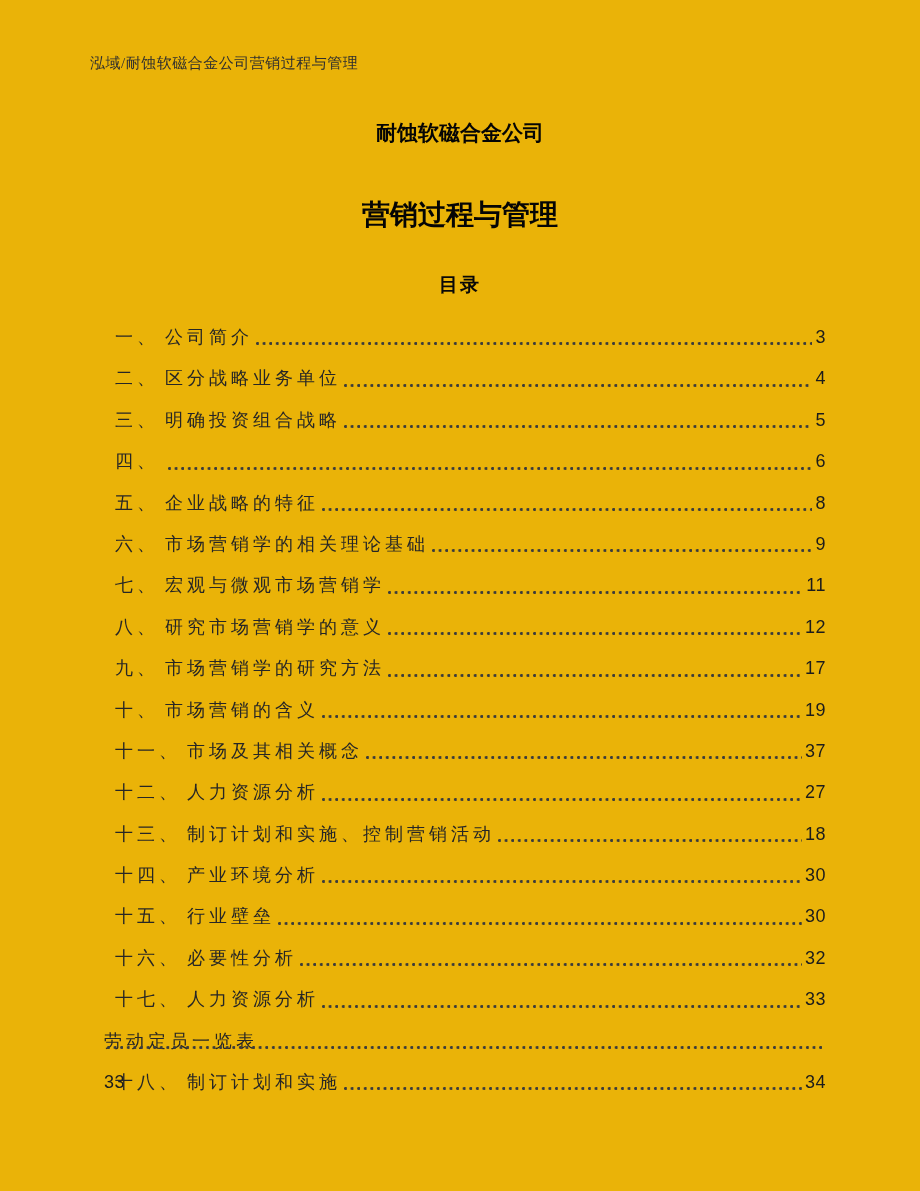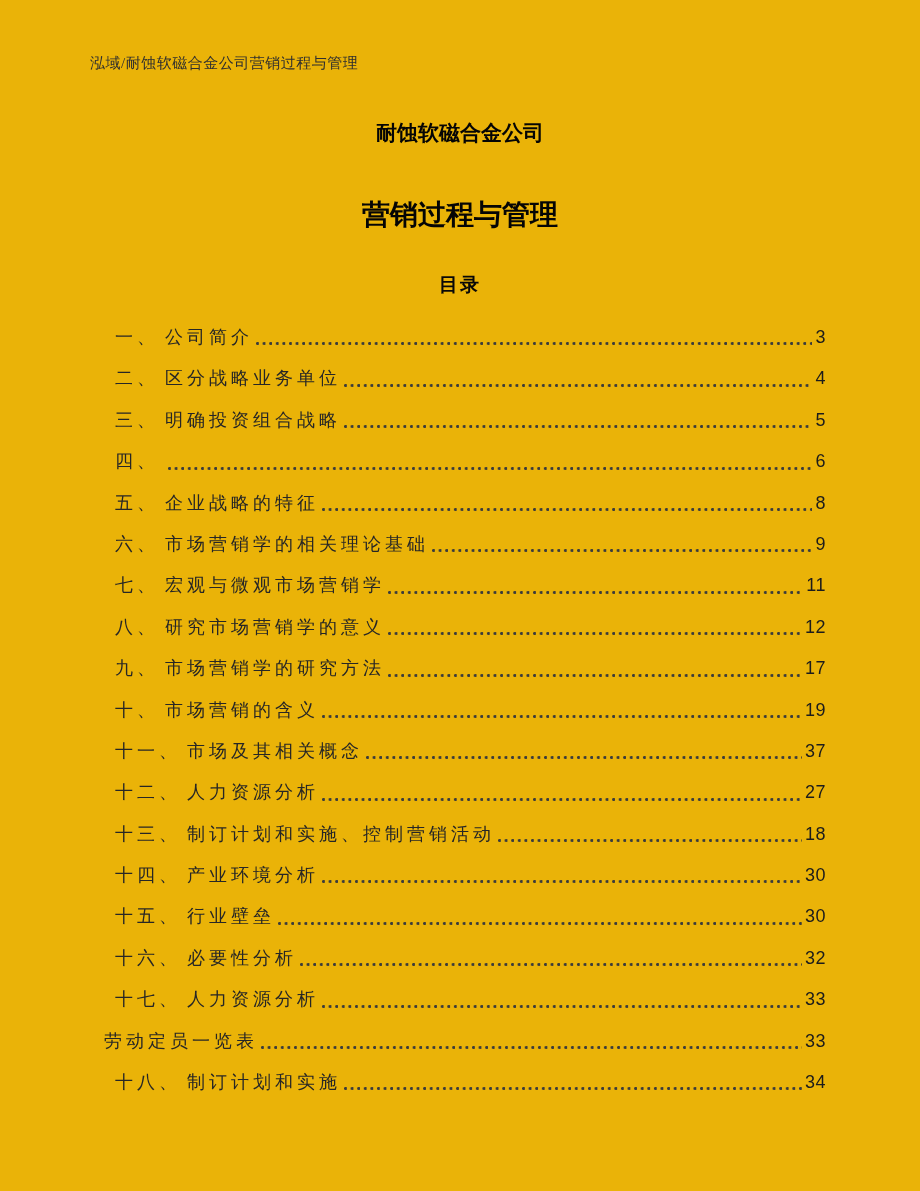--- a/index.html
+++ b/index.html
@@ -64,21 +64,21 @@
     align-items: baseline;
     height: 41.4px;
     line-height: 41.4px;
     font-family: "Liberation Serif", serif;
     font-size: 18px;
     letter-spacing: 4px;
     color: #262626;
     white-space: nowrap;
   }
   .toc-row.lvl1 { padding-left: 25px; }
-  .toc-row.lvl0 { padding-left: 14px; }
+  .toc-row.lvl0 { padding-left: 14px; flex-direction: column; }
   .toc-num { margin-right: 6px; }
   .toc-num:empty { margin-right: 0; }
   .leader {
     flex: 1;
     align-self: stretch;
     position: relative;
     min-width: 18px;
   }
   .leader::after {
     content: "";

